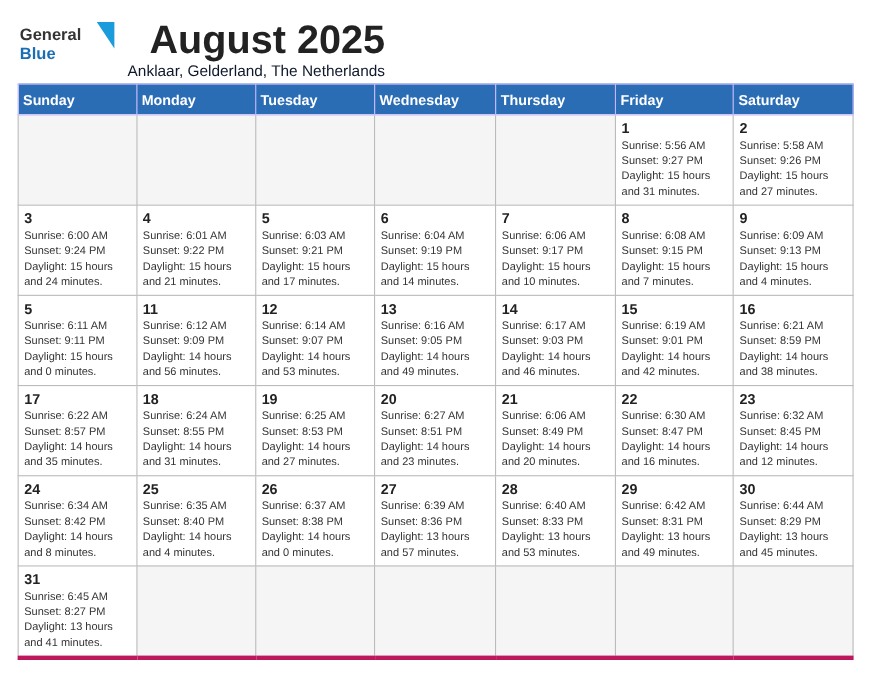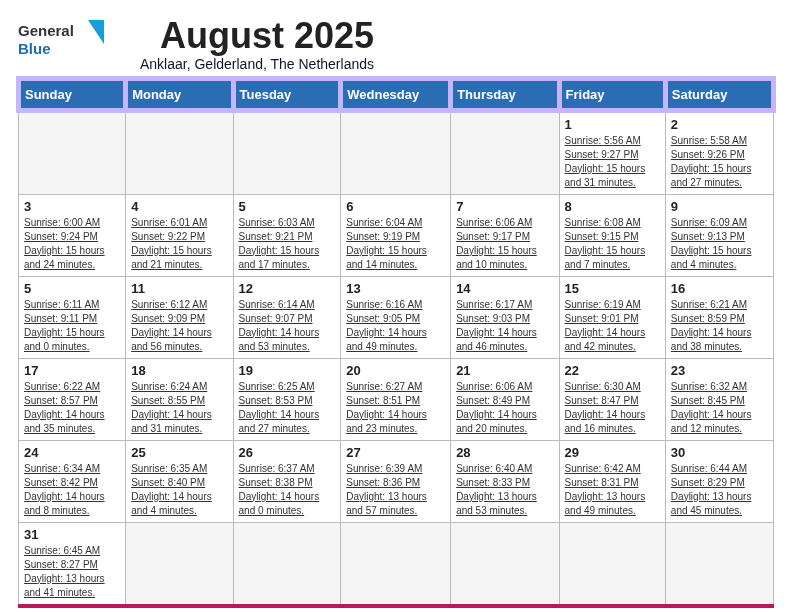--- a/index.html
+++ b/index.html
@@ -15,21 +15,20 @@
       align-items: flex-start;
       margin-bottom: 4px;
     }
     .logo {
       display: flex;
       flex-direction: column;
       align-items: flex-start;
     }
     .title-area {
       text-align: right;
-      margin-left: 24px;
     }
     .month-title {
       font-size: 36px;
       font-weight: bold;
       color: #222;
       line-height: 1.1;
     }
     .subtitle {
       font-size: 14px;
       color: #0f172a;
@@ -39,21 +38,21 @@
       border-collapse: collapse;
       border: 1px solid #999;
     }
     .calendar th {
       background: #2a6db5;
       color: #fff;
       font-size: 13px;
       font-weight: bold;
       padding: 6px 4px;
       text-align: left;
-      border: 5px solid #c4b5fd;
+      border: 1px solid #c4b5fd;
     }
     .calendar td {
       vertical-align: top;
       border: 1px solid #bbb;
       padding: 4px 5px;
       font-size: 10.5px;
       color: #333;
       width: 113px;
       min-height: 80px;
       background: #fff;
@@ -65,21 +64,20 @@
       font-size: 13px;
       font-weight: bold;
       color: #222;
       display: block;
       margin-bottom: 2px;
     }
     .day-info {
       font-size: 10px;
       color: #333;
       line-height: 1.4;
-      text-decoration: underline;
     }
     .last-row td {
       border-bottom: 4px solid #be185d;
     }
   </style>
 </head>
 <body>
 
 <div class="header-area">
   <div class="logo">

